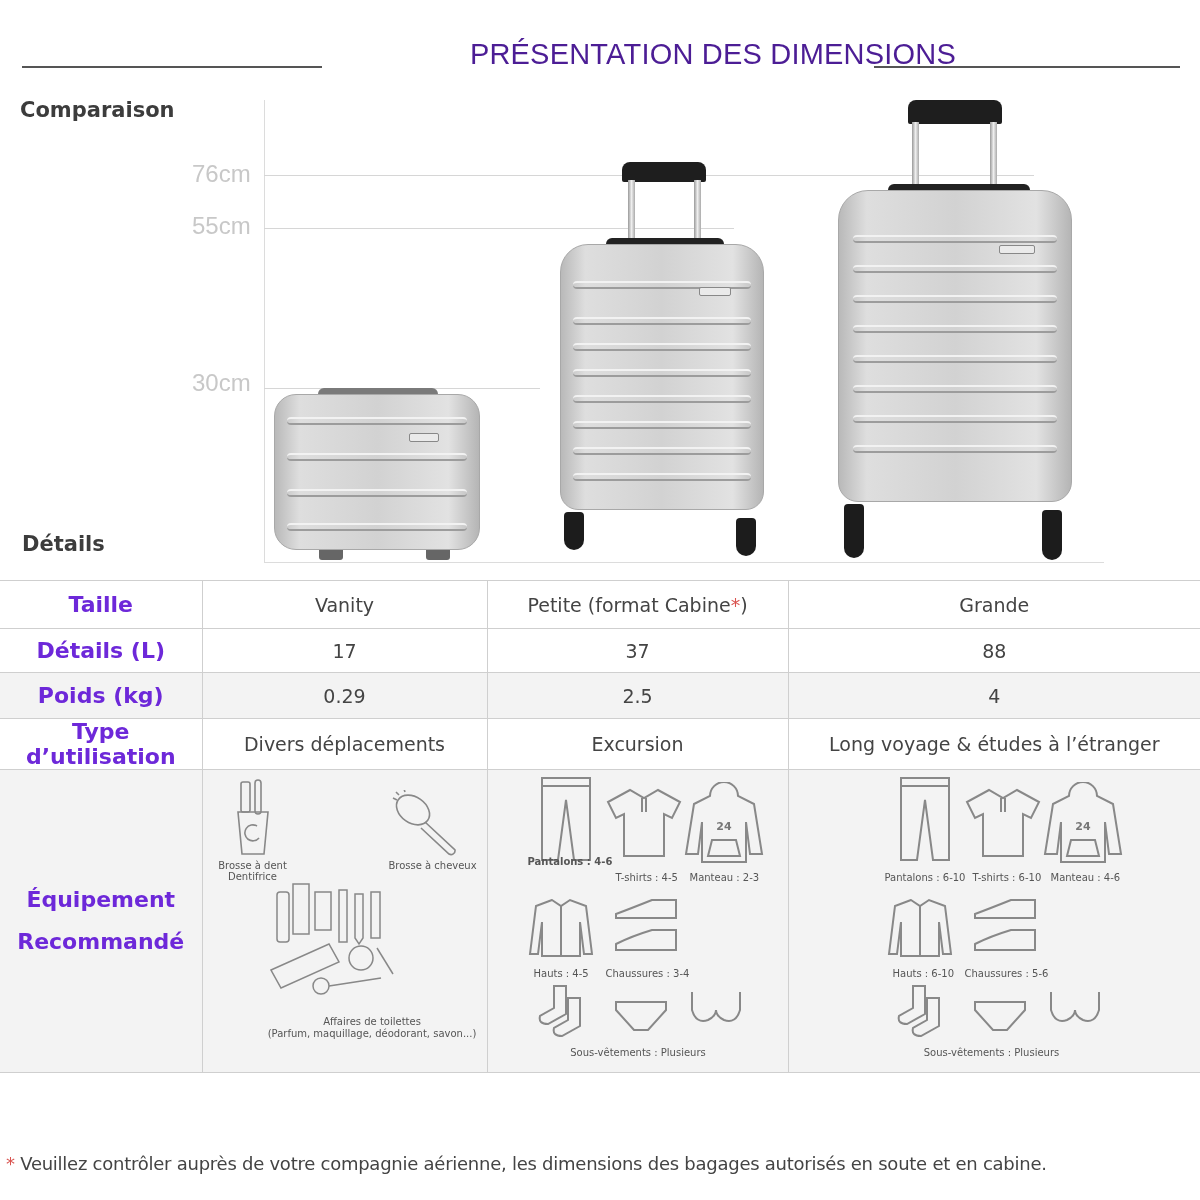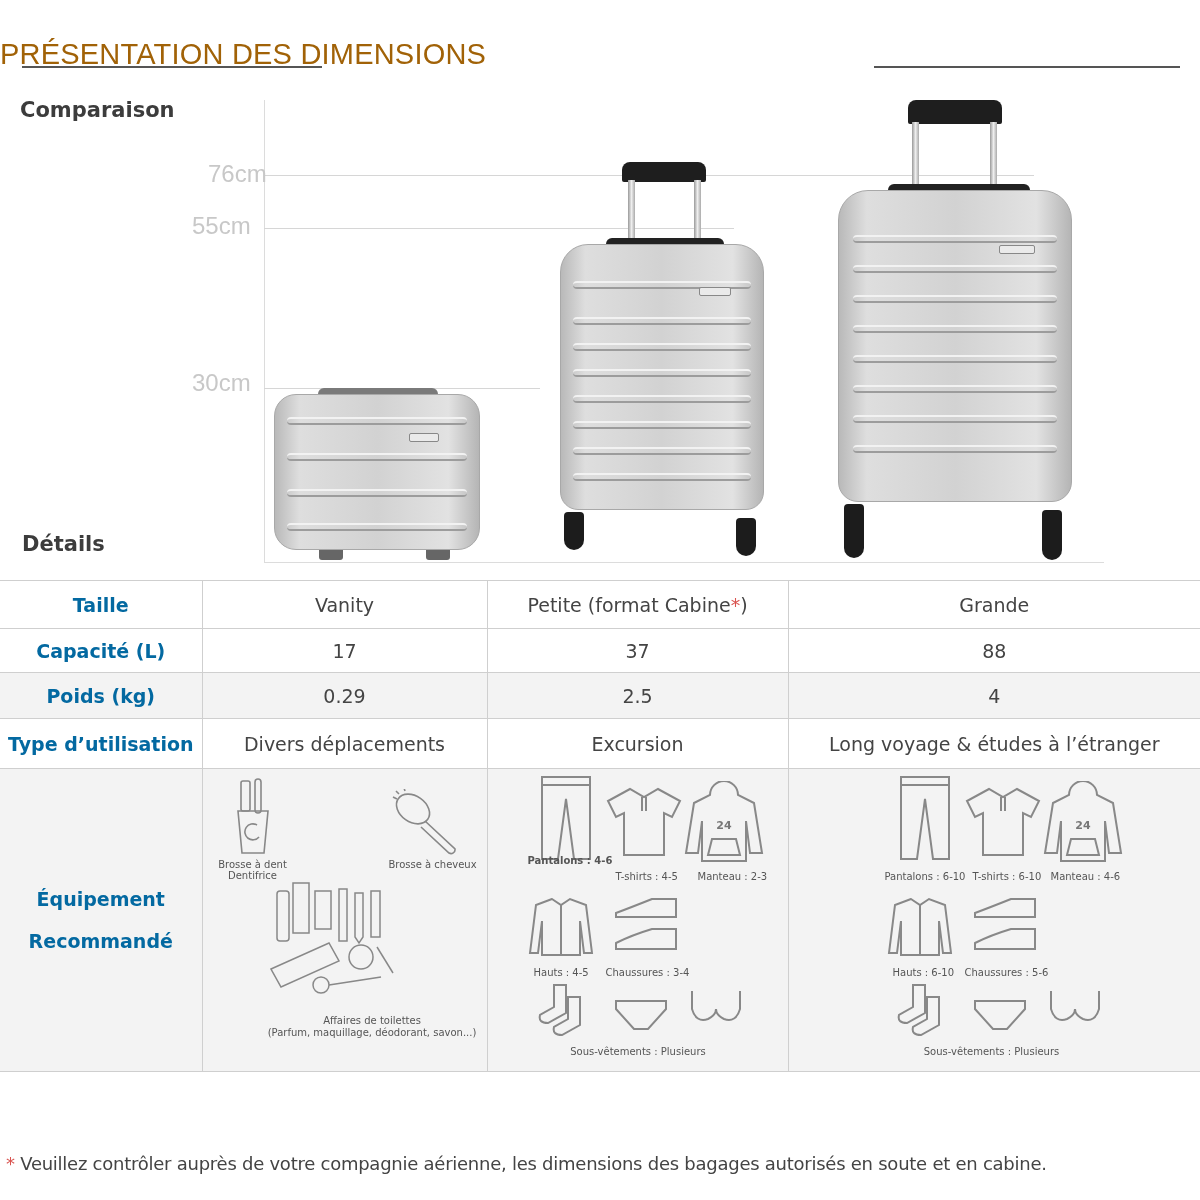--- a/index.html
+++ b/index.html
@@ -1,21 +1,21 @@
 <!DOCTYPE html>
 <html><head>
 <meta charset="utf-8">
 <style>
   * { box-sizing: border-box; margin: 0; padding: 0; }
   html, body { width: 1200px; height: 1200px; background: #ffffff; overflow: hidden; }
   body { position: relative; font-family: "DejaVu Sans", sans-serif; color: #3a3a3a; }
 
   .hdr-line { position: absolute; top: 66px; height: 2px; background: #555; }
-  .hdr-title { position: absolute; top: 38px; left: 0; width: 956px; text-align: left;
-    font-family: "Liberation Sans", sans-serif; font-size: 29px; color: #a16207; letter-spacing: 0.2px; }
+  .hdr-title { position: absolute; top: 38px; left: 0; width: 956px; text-align: right;
+    font-family: "Liberation Sans", sans-serif; font-size: 29px; color: #4c1d95; letter-spacing: 0.2px; }
 
   .section-label { position: absolute; font-family: "DejaVu Sans", sans-serif; font-weight: bold;
     font-size: 21px; color: #3c3c3c; }
 
   .axis-v { position: absolute; left: 264px; top: 100px; width: 1px; height: 462px; background: #dcdcdc; }
   .axis-base { position: absolute; left: 264px; top: 562px; width: 840px; height: 1px; background: #dcdcdc; }
   .gridline { position: absolute; height: 1px; background: #d6d6d6; left: 264px; }
   .tick-label { position: absolute; left: 192px; font-family: "Liberation Sans", sans-serif;
     font-size: 24px; color: #c8c8c8; }
 
@@ -28,21 +28,21 @@
   .handle-top { position: absolute; background: #1e1e1e; border-radius: 8px 8px 2px 2px; }
   .pole { position: absolute; width: 7px; background: linear-gradient(90deg,#999,#eee,#aaa); }
   .wheel { position: absolute; width: 20px; height: 38px; background: #1c1c1c; border-radius: 4px 4px 10px 10px; }
   .badge { position: absolute; height: 9px; border: 1px solid #888; background: #eaeaea; border-radius: 2px; }
   .foot { position: absolute; height: 10px; background: #666; border-radius: 0 0 3px 3px; }
 
   
   .tbl { position: absolute; left: 0; top: 580px; width: 1200px; border-collapse: collapse; table-layout: fixed; }
   .tbl td { border: 1px solid #cfcfcf; text-align: center; vertical-align: middle;
     font-family: "DejaVu Sans", sans-serif; font-size: 19px; color: #444; }
-  .tbl td.rowhead { font-weight: bold; font-size: 19px; color: #0369a1; }
+  .tbl td.rowhead { font-weight: bold; font-size: 22px; color: #6d28d9; }
   .tbl tr.alt td { background: #f3f3f3; }
   .tbl td:first-child { border-left: none; }
   .tbl td:last-child { border-right: none; }
   .ast { color: #d9534f; }
 
   .equip-cell { position: relative; height: 303px; }
   .icon-grid { position: absolute; left: 0; top: 0; width: 100%; height: 100%; }
   .ico { position: absolute; }
   .ico svg { display: block; }
   .cap { position: absolute; font-size: 10px; color: #555; white-space: nowrap; text-align: center; }
@@ -59,21 +59,21 @@
 
 <div class="section-label" style="left:20px;top:98px;">Comparaison</div>
 
 <div class="axis-v"></div>
 <div class="axis-base"></div>
 
 <div class="gridline" style="top:175px;width:770px;"></div>
 <div class="gridline" style="top:228px;width:470px;"></div>
 <div class="gridline" style="top:388px;width:276px;"></div>
 
-<div class="tick-label" style="top:160px;margin-left:16px;">76cm</div>
+<div class="tick-label" style="top:160px;">76cm</div>
 <div class="tick-label" style="top:212px;">55cm</div>
 <div class="tick-label" style="top:369px;">30cm</div>
 
 <div class="case" style="left:274px;top:388px;width:206px;height:174px;">
   <div style="position:absolute;left:44px;top:0;width:120px;height:8px;background:#7a7a7a;border-radius:6px 6px 0 0;"></div>
   <div class="shell" style="left:0;top:6px;width:206px;height:156px;border-radius:22px;">
     <div class="rib" style="top:22px;"></div>
     <div class="rib" style="top:58px;"></div>
     <div class="rib" style="top:94px;"></div>
     <div class="rib" style="top:128px;"></div>
@@ -133,21 +133,21 @@
       <col style="width:412px;">
   </colgroup>
   <tbody>
       <tr style="height:48px;">
     <td class="rowhead">Taille</td>
     <td>Vanity</td>
     <td><span>Petite (format Cabine</span><span class="ast">*</span><span>)</span></td>
     <td>Grande</td>
   </tr>
   <tr style="height:44px;">
-    <td class="rowhead">Capacité (L)</td>
+    <td class="rowhead">Détails (L)</td>
     <td>17</td>
     <td>37</td>
     <td>88</td>
   </tr>
   <tr class="alt" style="height:46px;">
     <td class="rowhead">Poids (kg)</td>
     <td>0.29</td>
     <td>2.5</td>
     <td>4</td>
   </tr>
@@ -223,21 +223,21 @@
         </div>
         <div class="ico" style="left:196px;top:12px;">
           <svg width="80" height="82" viewBox="0 0 80 82" fill="none" stroke="#888" stroke-width="2">
             <path d="M26 14 a14 14 0 0 1 28 0 L70 22 L78 72 H66 L62 40 V80 H18 V40 L14 72 H2 L10 22 Z"></path>
             <path d="M28 58 H52 L56 74 H24 Z"></path>
             <text x="40" y="48" font-size="11" text-anchor="middle" fill="#777" stroke="none" font-family="DejaVu Sans, sans-serif" font-weight="bold">24</text>
           </svg>
         </div>
         <div class="cap" style="left:40px;top:86px;font-weight:bold;">Pantalons : 4-6</div>
         <div class="cap" style="left:128px;top:102px;">T-shirts : 4-5</div>
-        <div class="cap" style="left:202px;top:102px;margin-left:8px;">Manteau : 2-3</div>
+        <div class="cap" style="left:202px;top:102px;">Manteau : 2-3</div>
         <div class="ico" style="left:40px;top:128px;">
           <svg width="66" height="60" viewBox="0 0 66 60" fill="none" stroke="#888" stroke-width="2">
             <path d="M24 2 L8 8 L2 56 H10 L14 24 V58 H52 V24 L56 56 H64 L58 8 L42 2 L33 8 Z"></path>
                 <path d="M33 8 V58"></path>
           </svg>
         </div>
         <div class="ico" style="left:124px;top:124px;">
           <svg width="70" height="62" viewBox="0 0 70 62" fill="none" stroke="#888" stroke-width="2">
             <path d="M4 20 Q20 14 40 6 L64 6 V24 H4 Z"></path>
                 <path d="M4 50 Q20 42 40 36 L64 36 V56 H4 Z"></path>

